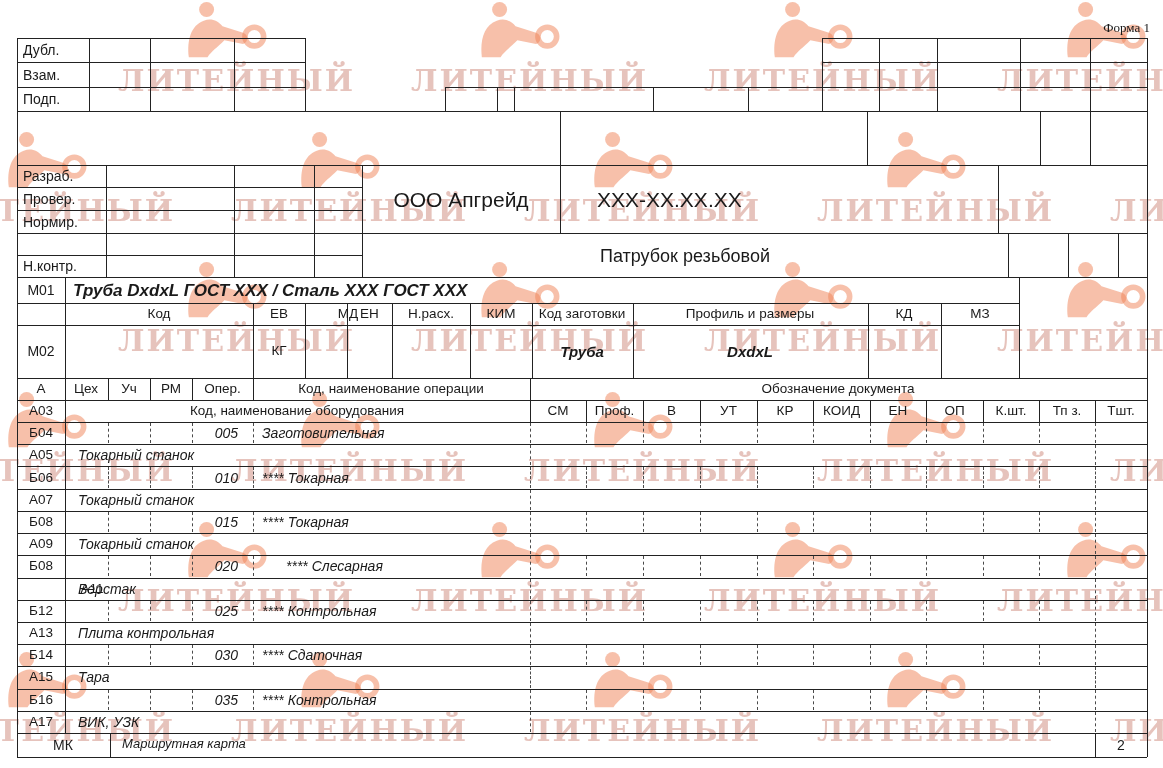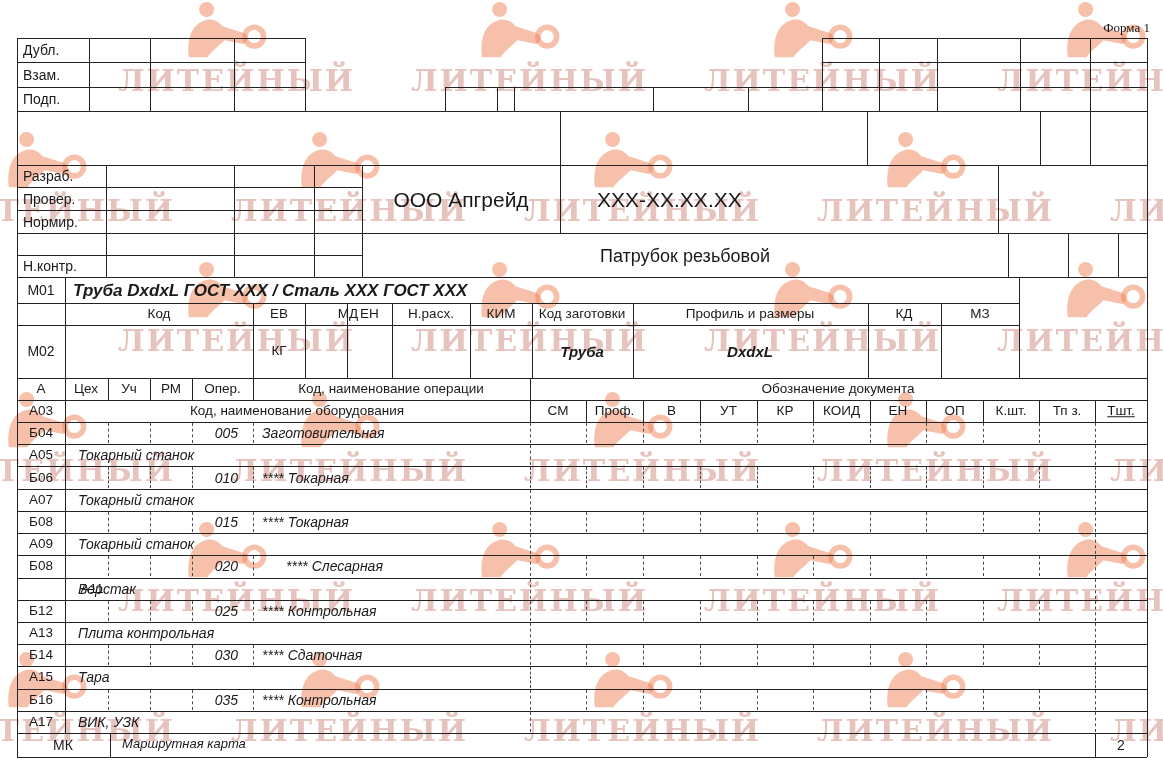--- a/index.html
+++ b/index.html
@@ -501,21 +501,21 @@
       <div class="t cx" style="left: 558px; top: 411px;">СМ</div>
       <div class="t cx" style="left: 614.5px; top: 411px;">Проф.</div>
       <div class="t cx" style="left: 671.5px; top: 411px;">В</div>
       <div class="t cx" style="left: 728.5px; top: 411px;">УТ</div>
       <div class="t cx" style="left: 785px; top: 411px;">КР</div>
       <div class="t cx" style="left: 841.5px; top: 411px;">КОИД</div>
       <div class="t cx" style="left: 898px; top: 411px;">ЕН</div>
       <div class="t cx" style="left: 954.5px; top: 411px;">ОП</div>
       <div class="t cx" style="left: 1011px; top: 411px;">К.шт.</div>
       <div class="t cx" style="left: 1067px; top: 411px;">Тп з.</div>
-      <div class="t cx" style="left: 1121px; top: 411px; text-decoration: underline;">Тшт.</div>
+      <div class="t cx" style="left: 1121px; top: 411px;">Тшт.</div>
       <div class="t cx" style="left: 41px; top: 433.107px;">Б04</div>
       <div class="t cy it" style="left: 160px; top: 433.107px; font-size: 14px; width: 78px; text-align: right;">005</div>
       <div class="t cy it" style="left: 262px; top: 433.107px; font-size: 14px;">Заготовительная</div>
       <div class="t cx" style="left: 41px; top: 455.321px;">А05</div>
       <div class="t cy it" style="left: 78px; top: 455.321px; font-size: 14px;">Токарный станок</div>
       <div class="t cx" style="left: 41px; top: 477.536px;">Б06</div>
       <div class="t cy it" style="left: 160px; top: 477.536px; font-size: 14px; width: 78px; text-align: right;">010</div>
       <div class="t cy it" style="left: 262px; top: 477.536px; font-size: 14px;">**** Токарная</div>
       <div class="t cx" style="left: 41px; top: 499.75px;">А07</div>
       <div class="t cy it" style="left: 78px; top: 499.75px; font-size: 14px;">Токарный станок</div>

